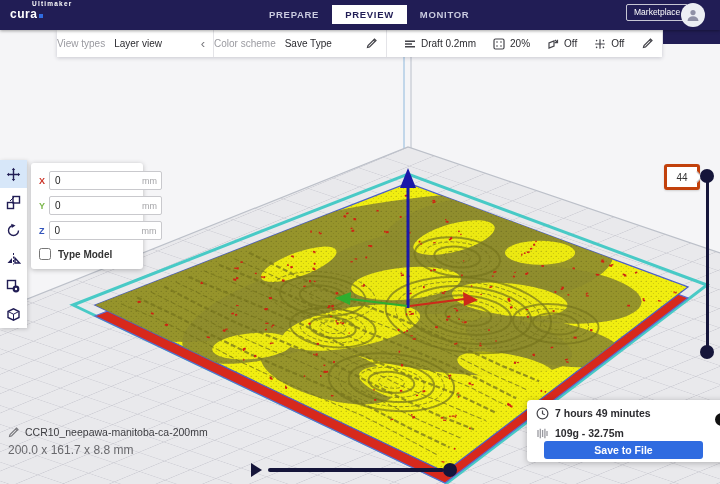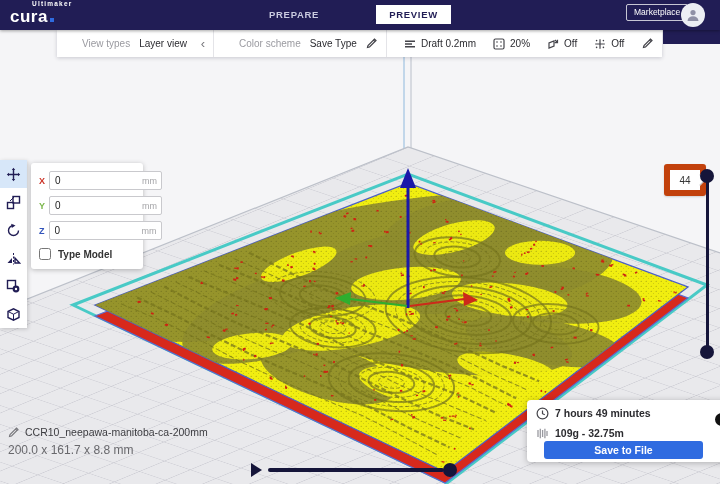--- a/index.html
+++ b/index.html
@@ -6,37 +6,37 @@
   body{width:720px;height:484px;position:relative;overflow:hidden;background:#f5f5f7;
        font-family:"Liberation Sans",sans-serif;-webkit-font-smoothing:antialiased;}
   #scene{position:absolute;left:0;top:0;z-index:1;}
 
   
   #header{position:absolute;left:0;top:0;width:720px;height:30px;background:#211d55;z-index:10;
           box-shadow:0 1px 3px rgba(0,0,0,.35);}
   #header-ext{position:absolute;left:663px;top:0;width:57px;height:44px;background:#211d55;z-index:9;}
   .logo{position:absolute;left:10px;top:1px;color:#fff;line-height:1;}
   .logo .brand{font-size:6.5px;font-weight:700;letter-spacing:1.2px;margin-left:22px;}
-  .logo .product{font-size:17px;font-weight:700;letter-spacing:.5px;}
+  .logo .product{font-size:12px;font-weight:700;letter-spacing:.5px;}
   .logo .dot{display:inline-block;width:4px;height:4px;background:#2f6be0;margin-left:2px;}
-  .tabs{position:absolute;left:256px;top:5px;height:19px;display:flex;z-index:11;gap:44px;}
+  .tabs{position:absolute;left:256px;top:5px;height:19px;display:flex;z-index:11;}
   .tab{height:19px;line-height:19px;padding:0 13px;font-size:9.5px;font-weight:700;
        letter-spacing:.7px;color:#c9cadf;cursor:default;}
   .tab.active{background:#fff;color:#211d55;}
   #marketplace{position:absolute;left:626px;top:4px;height:15px;line-height:15px;padding:0 7px;
        border:1px solid rgba(255,255,255,.75);border-radius:2px;color:#fff;font-size:8.5px;z-index:12;}
   #avatar{position:absolute;left:681px;top:3px;width:24px;height:24px;border-radius:50%;
        background:#eceef4;z-index:12;display:flex;align-items:center;justify-content:center;}
 
   
   #toolbar{position:absolute;left:57px;top:30px;width:605px;height:27px;background:#fff;z-index:8;
        display:flex;align-items:center;box-shadow:0 1px 4px rgba(40,40,70,.22);font-size:10px;}
   .tb-sec{display:flex;align-items:center;height:100%;}
   .tb-div{width:1px;height:100%;background:#e4e4e8;}
-  .tb-label{color:#9a9aa0;margin-left:25px;}
+  .tb-label{color:#9a9aa0;margin-left:0;}
   .tb-value{color:#2b2b30;margin-left:9px;font-weight:400;}
   .tb-chevron{margin-left:auto;margin-right:8px;color:#77777c;font-size:13px;line-height:10px;}
   .tb-edit{margin-left:auto;margin-right:9px;display:flex;}
   #tb-view{width:156px;}
   #tb-color{width:172px;}
   #tb-print{flex:1;}
   .ps-item{display:flex;align-items:center;margin-left:17px;color:#2b2b30;}
   .ps-item svg{margin-right:5px;}
   .icon-g{stroke:#44444a;fill:none;stroke-width:1.2;}
 
@@ -61,21 +61,21 @@
   .mp-lock input{width:12px;height:12px;margin:0;}
   .mp-lock span{font-size:10px;font-weight:700;color:#333;margin-left:7px;}
   .ax-x{color:#cc3327;} .ax-y{color:#7ab648;} .ax-z{color:#3355bb;}
 
   
   #layer-line{position:absolute;left:706px;top:176px;width:3px;height:176px;background:#15153a;
        border-radius:2px;z-index:7;}
   .handle{position:absolute;width:14px;height:14px;border-radius:50%;background:#15153a;z-index:7;}
   #lh-top{left:700px;top:169px;} #lh-bot{left:700px;top:345px;}
   #layer-badge{position:absolute;left:664px;top:164px;width:30px;height:20px;background:#fff;
-       border:6px solid #c2410c;border-radius:3px;z-index:7;font-size:10px;color:#333;
+       border:3px solid #c2410c;border-radius:3px;z-index:7;font-size:10px;color:#333;
        display:flex;align-items:center;justify-content:center;box-shadow:0 1px 2px rgba(0,0,0,.15);}
   #layer-badge::after{content:"";position:absolute;right:-4px;top:5.5px;width:7px;height:7px;
        background:#fff;border-right:1px solid #c2c2c6;border-top:1px solid #c2c2c6;
        transform:rotate(45deg);}
 
   
   #play-btn{position:absolute;left:251px;top:463px;width:0;height:0;border-left:11px solid #15153a;
        border-top:7px solid transparent;border-bottom:7px solid transparent;z-index:7;}
   #play-line{position:absolute;left:268px;top:468px;width:176px;height:3.5px;background:#15153a;
        border-radius:2px;z-index:7;}
@@ -445,20 +445,21 @@
 
 <div id="header-ext"></div>
 <div id="header">
   <div class="logo">
     <div class="brand">Ultimaker</div>
     <div class="product"><span>cura</span><span class="dot" style="background: rgb(47, 107, 224);"></span></div>
   </div>
   <div class="tabs">
     <div class="tab">PREPARE</div>
     <div class="tab active">PREVIEW</div>
+    <div class="tab">MONITOR</div>
   </div>
 </div>
 <div id="marketplace">Marketplace</div>
 <div id="avatar">
   <svg width="14" height="14" viewBox="0 0 14 14">
     <circle cx="7" cy="4.6" r="2.6" fill="#8f90a6"></circle>
     <path d="M1.5,13 C1.8,9.8 4,8.3 7,8.3 C10,8.3 12.2,9.8 12.5,13 Z" fill="#8f90a6"></path>
   </svg>
 </div>
 

